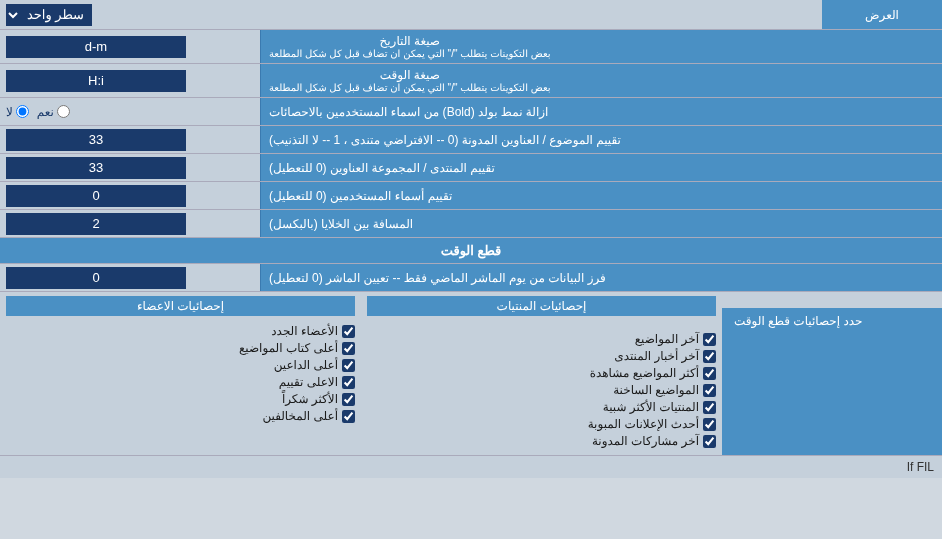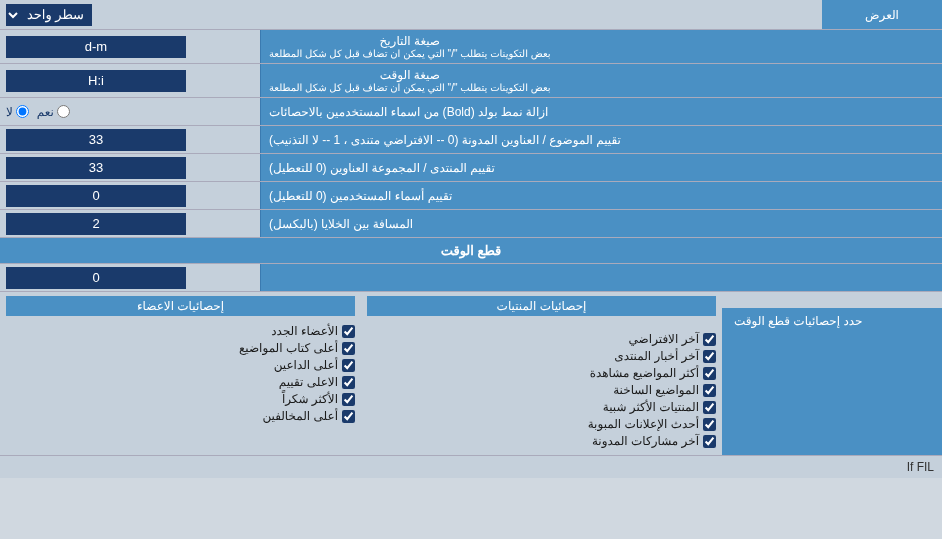--- a/index.html
+++ b/index.html
@@ -176,36 +176,37 @@
     </div>
   </div>
 
   <div class="row section-header">
     <span>قطع الوقت</span>
   </div>
 
   <div class="row">
     <div class="label-cell">
       <div>
+        <div>فرز البيانات من يوم الماشر الماضي فقط -- تعيين الماشر (0 لتعطيل)</div>
       </div>
     </div>
     <div class="input-cell">
       <input class="input-box" type="text" value="0" style="">
     </div>
   </div>
 
   <div style="display:flex; background:#c5d0db; border-bottom:1px solid #aab; direction:rtl;">
 
     <div style="background:#4a90c4; color:#fff; padding:6px 12px; display:flex; align-items:flex-start; justify-content:flex-end; font-size:12px; min-width:220px; text-align:right;margin-top:16px;">حدد إحصائيات قطع الوقت</div>
 
     <div style="flex:1; padding:4px 6px;">
       <div style="background:#4a90c4; color:#fff; text-align:center; padding:3px 6px; font-size:12px; margin-bottom:16px;">إحصائيات المنتيات</div>
       <div class="stats-item">
         <input type="checkbox" checked="" style="">
-        <span>آخر الافتراضي</span>
+        <span>آخر المواضيع</span>
       </div>
       <div class="stats-item">
         <input type="checkbox" checked="" style="">
         <span>آخر أخبار المنتدى</span>
       </div>
       <div class="stats-item">
         <input type="checkbox" checked="" style="">
         <span>أكثر المواضيع مشاهدة</span>
       </div>
       <div class="stats-item">

